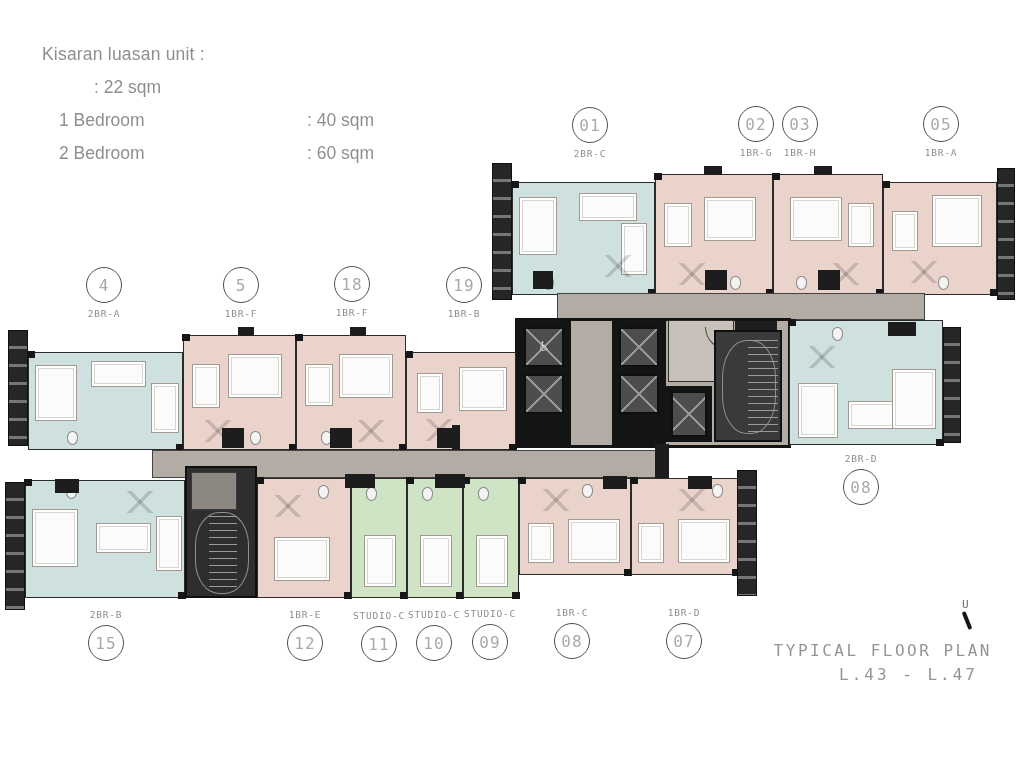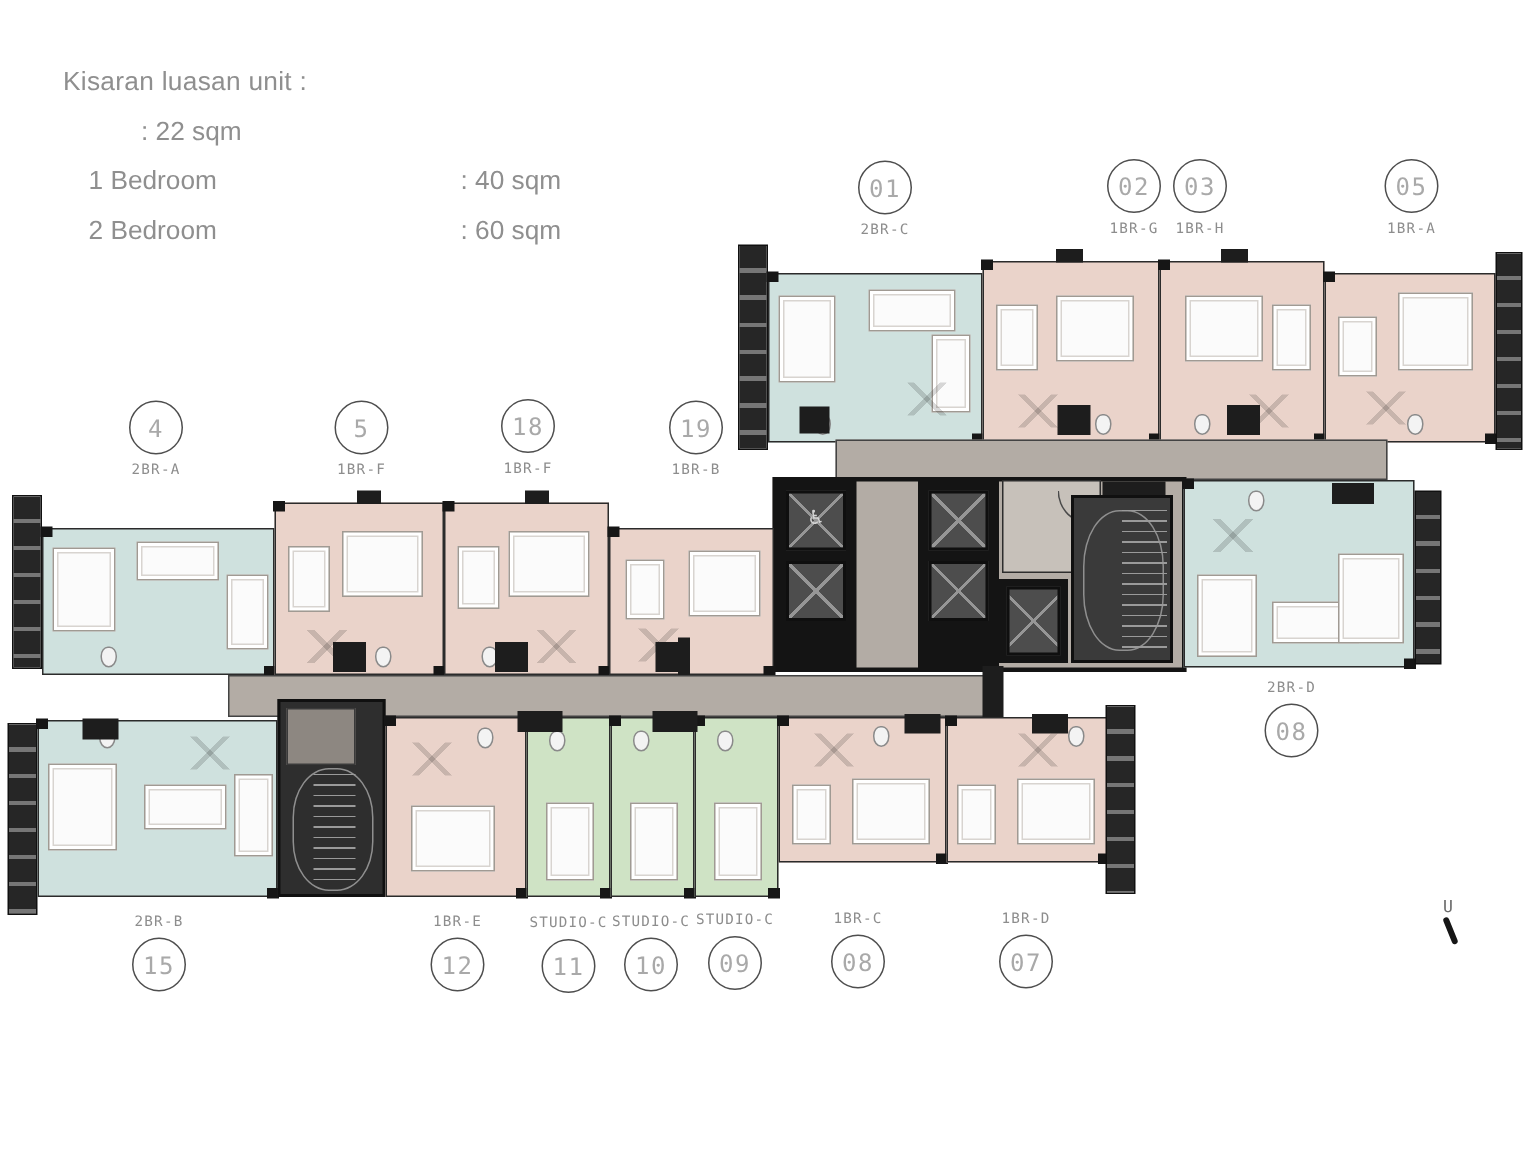--- a/index.html
+++ b/index.html
@@ -301,14 +301,18 @@
       <div class="marker label-above" style="left: 684px; top: 641px;">
     <div class="circ">07</div>
     <div class="tlabel">1BR-D</div>
   </div>
     </div>
 
   <div class="north">
     <span class="north-u">U</span>
     <span class="north-needle"></span>
   </div>
+  <div class="titleblock">
+    <div>TYPICAL FLOOR PLAN</div>
+    <div class="tb2">L.43 - L.47</div>
+  </div>
 
 </div>
 
 </body></html>

